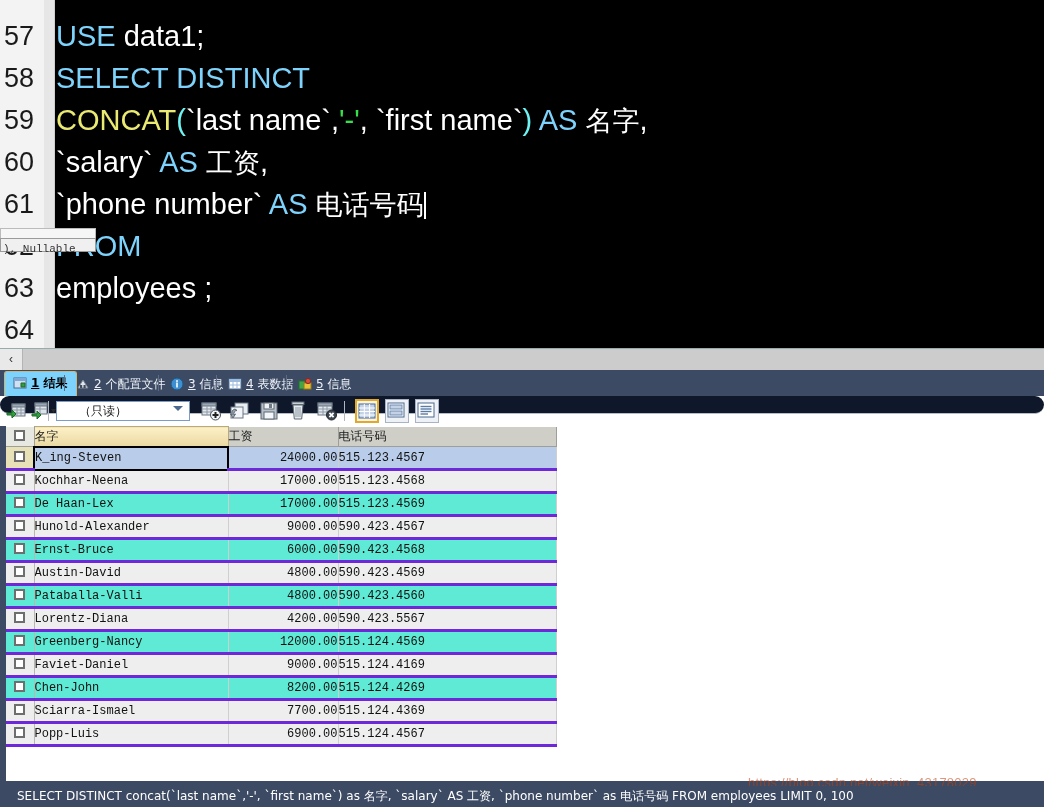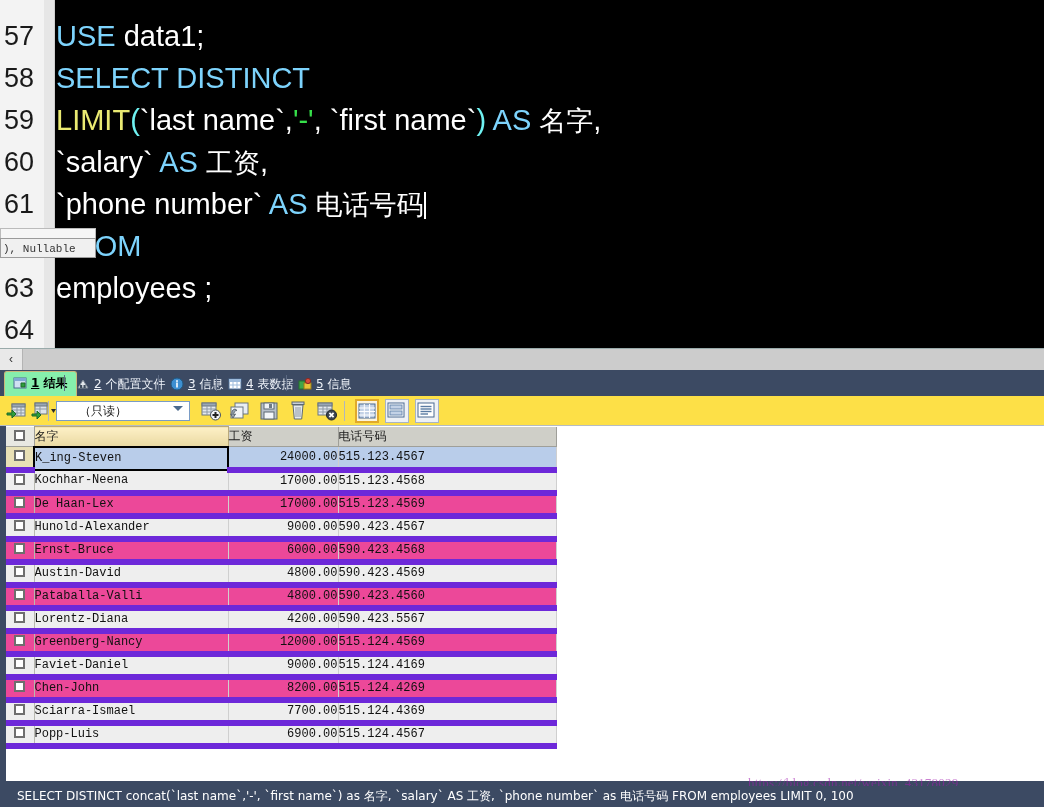--- a/index.html
+++ b/index.html
@@ -19,48 +19,48 @@
   .kw{color:#7dd3fc;}
   .fn{color:#eaea72;}
   .par{color:#6ff2f2;}
   .str{color:#36e04a;}
   .idq{color:#ffffff;}
   .cjk{color:#ffffff;font-family:"DejaVu Sans",sans-serif;font-size:27px;}
   .comma{color:#ffffff;}
   .caret{display:inline-block;width:2px;height:27px;background:#fff;vertical-align:-5px;}
 
   
-  .tip{position:absolute;left:0;top:238px;width:96px;height:20px;background:#f0f0f0;
+  .tip{position:absolute;left:0;top:238px;width:96px;height:14px;background:#f0f0f0;
        border:1px solid #9b9b9b;font-family:"Liberation Mono",monospace;font-size:11px;
        color:#333;line-height:20px;padding-left:2px;z-index:5;box-sizing:border-box;}
   .tip-top{position:absolute;left:0;top:228px;width:96px;height:10px;background:#f6f6f6;
        border-left:1px solid #bbb;border-right:1px solid #bbb;border-top:1px solid #bbb;z-index:5;box-sizing:border-box;}
 
   
   .hscroll{position:absolute;left:0;top:348px;width:1044px;height:22px;background:#cfcfcf;
            border-top:1px solid #9aa;box-sizing:border-box;}
   .hs-left{position:absolute;left:0;top:0;width:22px;height:21px;background:#e9e9e9;
            border-right:1px solid #b4b4b4;text-align:center;line-height:20px;font-size:12px;color:#333;}
   .hs-track{position:absolute;left:23px;top:0;width:1021px;height:21px;background:#cccccc;}
 
   
   .tabbar{position:absolute;left:0;top:370px;width:1044px;height:26px;
           background:#3c4a63;box-sizing:border-box;}
   .tab{position:absolute;top:2px;height:24px;line-height:24px;
        font-family:"DejaVu Sans",sans-serif;font-size:12px;color:#eef2f8;
        padding:0 8px;box-sizing:border-box;white-space:nowrap;}
-  .tab.active{background:#86efac;color:#000;border:1px solid #c9b77a;border-bottom:none;
+  .tab.active{background:#7dd3fc;color:#000;border:1px solid #c9b77a;border-bottom:none;
               border-radius:3px 3px 0 0;font-weight:bold;top:1px;height:25px;line-height:23px;}
   .tab .u{text-decoration:underline;}
   .tabsep{position:absolute;top:5px;width:1px;height:16px;background:#5c6a83;}
   .ticon{display:inline-block;width:14px;height:14px;vertical-align:-3px;margin-right:4px;position:relative;}
 
   
-  .toolbar{position:absolute;left:0;top:396px;width:1044px;height:30px;background:#fde047;
-           border-bottom:1px solid #b5bcc4;box-sizing:border-box;}
+  .toolbar{position:absolute;left:0;top:396px;width:1044px;height:18px;background:#0f172a;
+           border-bottom:1px solid #b5bcc4;box-sizing:border-box;border-radius:9px;}
   .tbtn{position:absolute;top:4px;width:22px;height:22px;}
   .sep{position:absolute;top:5px;width:1px;height:20px;background:#b0b6bd;}
   .roselect{position:absolute;left:56px;top:5px;width:134px;height:20px;background:#fff;
             border:1px solid #7a9cc6;box-sizing:border-box;font-family:"DejaVu Sans",sans-serif;
             font-size:12px;color:#111;line-height:18px;padding-left:22px;}
   .rochev{position:absolute;right:6px;top:4px;width:0;height:0;border-left:5px solid transparent;
           border-right:5px solid transparent;border-top:5px solid #4b6a8e;}
   .viewbtn{position:absolute;top:3px;width:24px;height:24px;border:1px solid #a8b4c4;
            background:#eef1f5;box-sizing:border-box;}
   .viewbtn.on{border:2px solid #e0a92b;background:#fbf3dd;}
@@ -73,38 +73,38 @@
   .cbcol{width:28px;}
   .c-name{width:194px;}
   .c-sal{width:110px;}
   .c-phone{width:218px;}
   thead th{height:20px;background:#cfcfc8;border:1px solid #9f9f99;border-left:none;
            border-top:none;font-weight:normal;text-align:left;
            font-family:"DejaVu Sans",sans-serif;font-size:12px;color:#1b1b1b;padding-left:4px;
            box-sizing:border-box;}
   thead th.cbhdr{background:#e8e8e2;text-align:center;padding-left:0;}
   thead th.hl{background:linear-gradient(#fdf0c6,#e9d9a2);border:1px solid #b9a97c;}
-  tbody td{height:23px;border-bottom:6px solid #6d28d9;border-right:1px solid #cfcfcf;
+  tbody td{height:23px;border-bottom:3px solid #6d28d9;border-right:1px solid #cfcfcf;
            box-sizing:border-box;color:#111;padding:0 4px;overflow:hidden;white-space:nowrap;}
   tbody td.cb{background:#ebebe4;border-right:1px solid #b8b8b0;text-align:center;padding:0;}
   tbody td.num{text-align:right;}
-  tbody tr.odd td{background:#ec4899;}
+  tbody tr.odd td{background:#5eead4;}
   tbody tr.even td{background:#eeeeee;}
   tbody tr.sel td{background:#b9cdea;}
   tbody tr.sel td.cb{background:#e8e0b6;}
   tbody tr.sel td.namecell{border:2px solid #000;box-sizing:border-box;}
   .chk{display:inline-block;width:11px;height:11px;border:2px solid #6e6e6e;background:#fff;
        vertical-align:-1px;box-sizing:border-box;}
 
   
   .statusbar{position:absolute;left:0;top:786px;width:1044px;height:21px;background:#3c4a63;
              color:#ffffff;font-family:"DejaVu Sans",sans-serif;font-size:12px;line-height:20px;
              white-space:nowrap;overflow:hidden;padding-left:17px;box-sizing:border-box;}
   .watermark{position:absolute;left:748px;top:775px;width:296px;height:16px;
-             font-family:Liberation Serif, serif;font-size:13px;color:#a21caf;opacity:.55;
+             font-family:Liberation Sans, sans-serif;font-size:13px;color:#c2410c;opacity:.55;
              letter-spacing:.2px;white-space:nowrap;overflow:hidden;}
   .botstub{position:absolute;left:0;top:781px;width:1044px;height:5px;background:#3c4a63;}
 </style>
 </head>
 <body>
 
 <div id="app">
 
   <div class="editor">
     <div class="gutter"></div>
@@ -113,21 +113,21 @@
         <div class="ln">
           <span class="lnum">57</span>
           <span class="code"><span class="kw">USE </span><span class="idq">data1;</span></span>
         </div>
         <div class="ln">
           <span class="lnum">58</span>
           <span class="code"><span class="kw">SELECT DISTINCT</span></span>
         </div>
         <div class="ln">
           <span class="lnum">59</span>
-          <span class="code"><span class="idq">  </span><span class="fn">LIMIT</span><span class="par">(</span><span class="idq">`last name`</span><span class="comma">,</span><span class="str">'-'</span><span class="comma">, </span><span class="idq">`first name`</span><span class="par">)</span><span class="kw"> AS </span><span class="cjk">名字</span><span class="comma">,</span></span>
+          <span class="code"><span class="idq">  </span><span class="fn">CONCAT</span><span class="par">(</span><span class="idq">`last name`</span><span class="comma">,</span><span class="str">'-'</span><span class="comma">, </span><span class="idq">`first name`</span><span class="par">)</span><span class="kw"> AS </span><span class="cjk">名字</span><span class="comma">,</span></span>
         </div>
         <div class="ln">
           <span class="lnum">60</span>
           <span class="code"><span class="idq">   </span><span class="idq">`salary`</span><span class="kw"> AS </span><span class="cjk">工资</span><span class="comma">,</span></span>
         </div>
         <div class="ln">
           <span class="lnum">61</span>
           <span class="code"><span class="idq">   </span><span class="idq">`phone number`</span><span class="kw">  AS  </span><span class="cjk">电话号码</span><span class="caret"></span></span>
         </div>
         <div class="ln">

